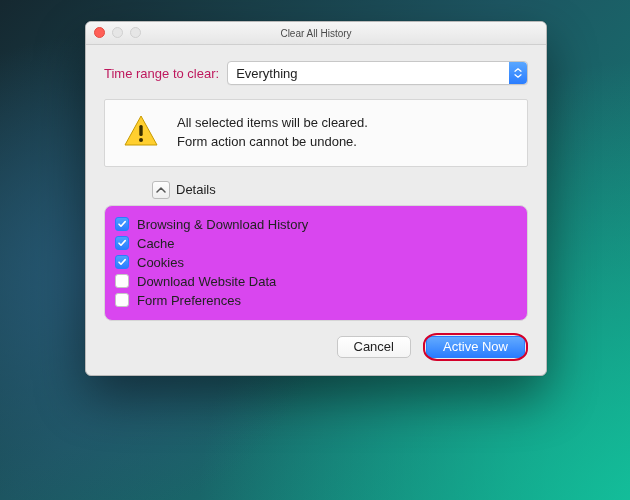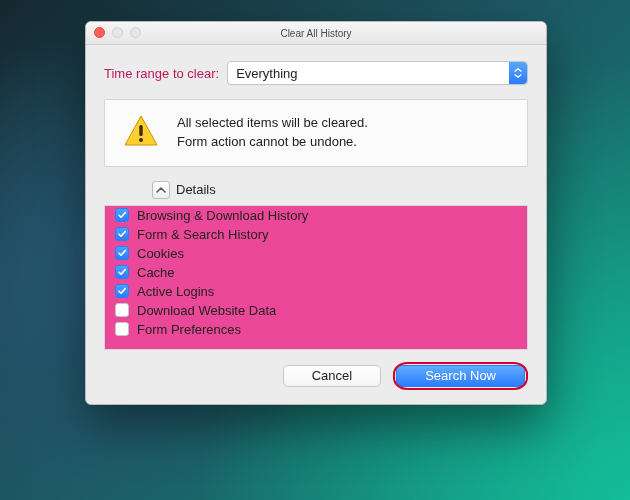--- a/index.html
+++ b/index.html
@@ -120,23 +120,23 @@
     width: 16px; height: 16px;
     border: 1px solid #bcbcbc;
     border-radius: 3px;
     background: linear-gradient(#fdfdfd,#efefef);
     display: flex; align-items:center; justify-content:center;
   }
   .disclosure svg { display:block; }
   .section-head .label { font-size:13px; }
   .details-box {
     border:1px solid #d6d6d6;
-    background:#ec4899;
-    border-radius:0;
-    padding: 0 10px 10px 10px;
+    background:#d946ef;
+    border-radius:8px;
+    padding: 9px 10px 10px 10px;
     margin-bottom: 12px;
   }
   .chk-row {
     display:flex;
     align-items:center;
     gap:8px;
     padding:2px 0;
   }
   .chk {
     width:14px; height:14px;
@@ -156,21 +156,21 @@
   .chk svg { display:block; }
   .chk-label { font-size:13px; }
   .buttons {
     display:flex;
     justify-content:flex-end;
     gap:12px;
     align-items:center;
   }
   .btn {
     height:22px;
-    padding: 0 28px;
+    padding: 0 16px;
     border-radius:5px;
     font-size:13px;
     display:flex; align-items:center; justify-content:center;
     min-width:68px;
     box-sizing:border-box;
   }
   .btn.secondary {
     background: linear-gradient(#ffffff,#f5f5f5);
     border:1px solid #c8c8c8;
     color:#222;
@@ -255,63 +255,47 @@
               </svg>
             </span>
             <span class="chk-label">Browsing &amp; Download History</span>
           </div>
           <div class="chk-row">
             <span class="chk on">
               <svg width="10" height="10" viewBox="0 0 10 10">
                 <path d="M2 5.2 L4 7.2 L8.2 2.6" stroke="#fff" stroke-width="1.6" fill="none" stroke-linecap="round" stroke-linejoin="round"></path>
               </svg>
             </span>
-            <span class="chk-label">Form &amp; Search History</span>
+            <span class="chk-label">Cache</span>
           </div>
           <div class="chk-row">
             <span class="chk on">
               <svg width="10" height="10" viewBox="0 0 10 10">
                 <path d="M2 5.2 L4 7.2 L8.2 2.6" stroke="#fff" stroke-width="1.6" fill="none" stroke-linecap="round" stroke-linejoin="round"></path>
               </svg>
             </span>
             <span class="chk-label">Cookies</span>
           </div>
           <div class="chk-row">
-            <span class="chk on">
-              <svg width="10" height="10" viewBox="0 0 10 10">
-                <path d="M2 5.2 L4 7.2 L8.2 2.6" stroke="#fff" stroke-width="1.6" fill="none" stroke-linecap="round" stroke-linejoin="round"></path>
-              </svg>
-            </span>
-            <span class="chk-label">Cache</span>
-          </div>
-          <div class="chk-row">
-            <span class="chk on">
-              <svg width="10" height="10" viewBox="0 0 10 10">
-                <path d="M2 5.2 L4 7.2 L8.2 2.6" stroke="#fff" stroke-width="1.6" fill="none" stroke-linecap="round" stroke-linejoin="round"></path>
-              </svg>
-            </span>
-            <span class="chk-label">Active Logins</span>
-          </div>
-          <div class="chk-row">
             <span class="chk off"></span>
             <span class="chk-label">Download Website Data</span>
           </div>
           <div class="chk-row">
             <span class="chk off"></span>
             <span class="chk-label">Form Preferences</span>
           </div>
         </div>
 
       <div class="buttons">
         <div class="btn secondary">
           <span>Cancel</span>
         </div>
         <div class="primary-wrap">
           <div class="btn primary">
-            <span>Search Now</span>
+            <span>Active Now</span>
           </div>
           <div class="ring"></div>
         </div>
       </div>
 
     </div>
   </div>
 </div>
 
 </body></html>

